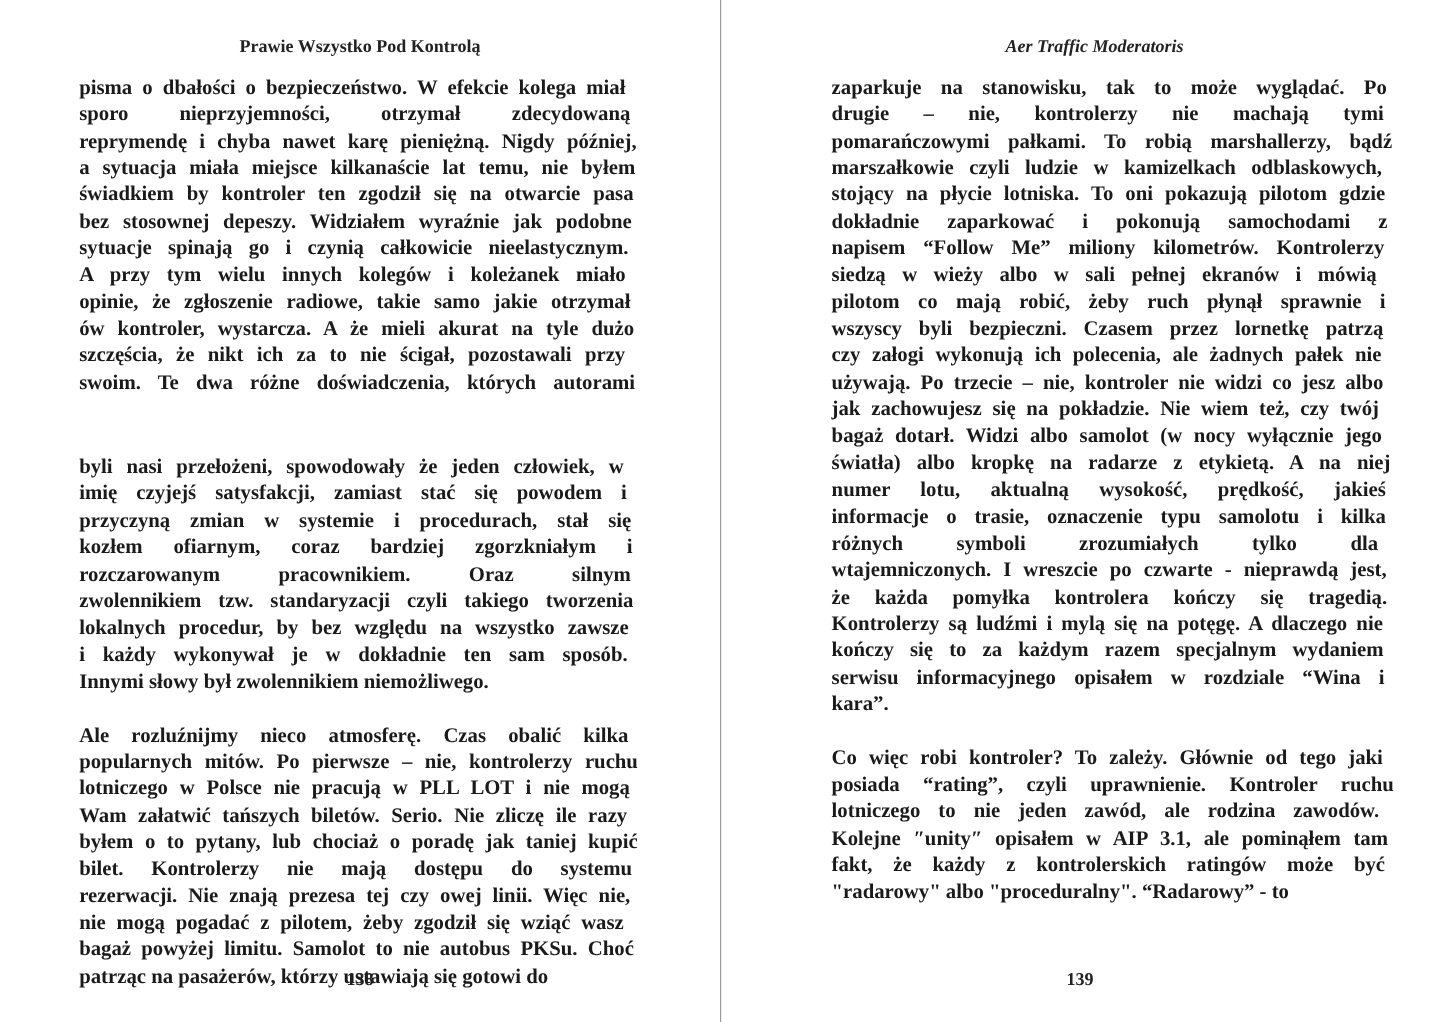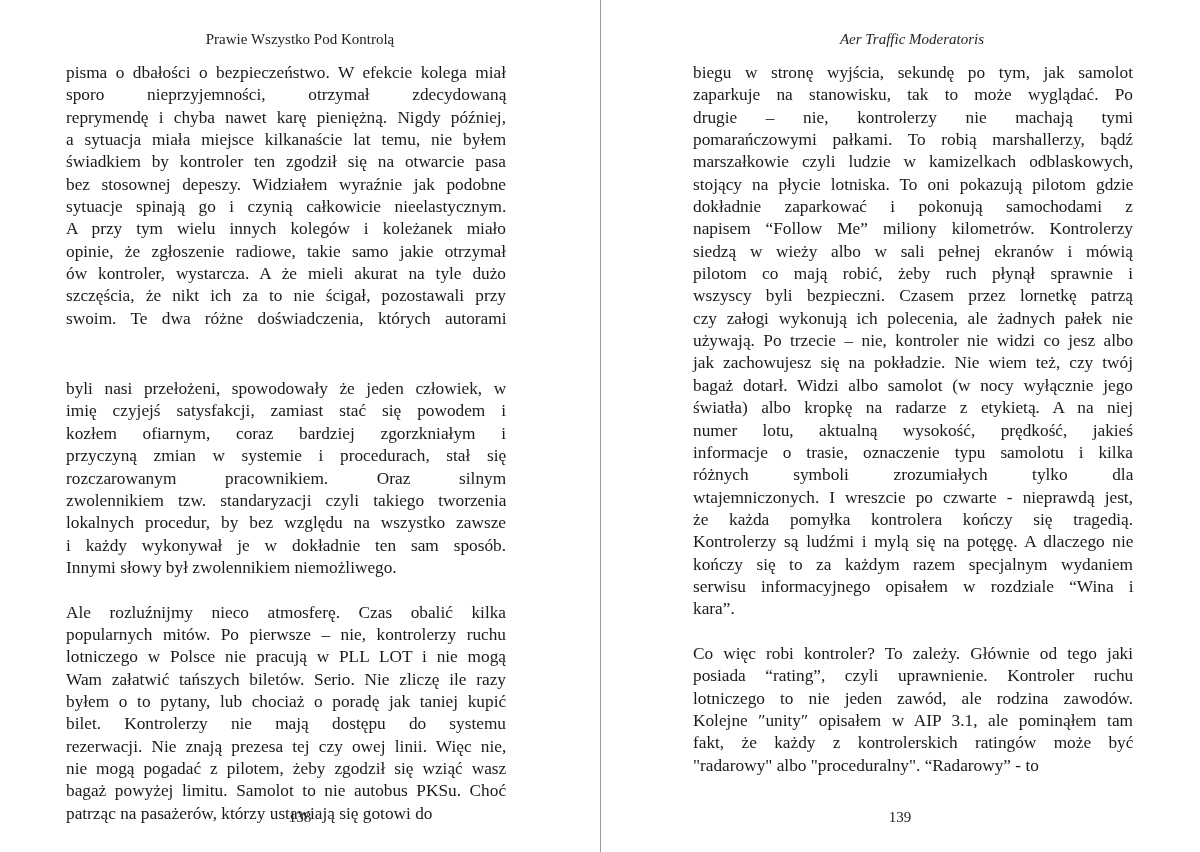--- a/index.html
+++ b/index.html
@@ -1,18 +1,18 @@
 <!DOCTYPE html>
 <html><head>
 <meta charset="utf-8">
 <style>
   html, body { margin: 0; padding: 0; background: #ffffff; }
   body { width: 1200px; height: 852px; position: relative; overflow: hidden;
          font-family: "Liberation Serif", "DejaVu Serif", serif; color: #1a1a1a; }
-  .page { position: absolute; top: 0; height: 852px; width: 600px; }
+  .page { position: absolute; top: 0; height: 852px; width: 600px; font-weight: bold; }
   .page.left { left: 0; }
   .page.right { left: 600px; }
   .divider { position: absolute; left: 600px; top: 0; width: 1px; height: 852px; background: #9a9a9a; }
   .running-head { position: absolute; top: 31px; left: 0; width: 100%; text-align: center;
                   font-size: 15px; color: #222; }
   .page.right .running-head { font-style: italic; padding-left: 12px; }
   .body-text { position: absolute; top: 62px; width: 440px; font-size: 17.3px; line-height: 22.35px;
                text-align: justify; }
   .page.left .body-text { left: 66px; }
   .page.right .body-text { left: 693px; left: 93px; }
@@ -35,22 +35,22 @@
         <span class="line" style="white-space: nowrap; display: block; word-spacing: 6.5px;">świadkiem by kontroler ten zgodził się na otwarcie pasa</span>
         <span class="line" style="white-space: nowrap; display: block; word-spacing: 7.16667px;">bez stosownej depeszy. Widziałem wyraźnie jak podobne</span>
         <span class="line" style="white-space: nowrap; display: block; word-spacing: 9.16667px;">sytuacje spinają go i czynią całkowicie nieelastycznym.</span>
         <span class="line" style="white-space: nowrap; display: block; word-spacing: 9.625px;">A przy tym wielu innych kolegów i koleżanek miało</span>
         <span class="line" style="white-space: nowrap; display: block; word-spacing: 7px;">opinie, że zgłoszenie radiowe, takie samo jakie otrzymał</span>
         <span class="line" style="white-space: nowrap; display: block; word-spacing: 6.55556px;">ów kontroler, wystarcza. A że mieli akurat na tyle dużo</span>
         <span class="line" style="white-space: nowrap; display: block; word-spacing: 6.77778px;">szczęścia, że nikt ich za to nie ścigał, pozostawali przy</span>
         <span class="line" style="white-space: nowrap; display: block; word-spacing: 10px;">swoim. Te dwa różne doświadczenia, których autorami</span>
         <span class="line" style="white-space: nowrap; display: block; word-spacing: 7.28571px; margin-top: 48px;">byli nasi przełożeni, spowodowały że jeden człowiek, w</span>
         <span class="line" style="white-space: nowrap; display: block; word-spacing: 11.5714px;">imię czyjejś satysfakcji, zamiast stać się powodem i</span>
+        <span class="line" style="white-space: nowrap; display: block; word-spacing: 12.2857px;">przyczyną zmian w systemie i procedurach, stał się</span>
         <span class="line" style="white-space: nowrap; display: block; word-spacing: 21.4px;">kozłem ofiarnym, coraz bardziej zgorzkniałym i</span>
-        <span class="line" style="white-space: nowrap; display: block; word-spacing: 12.2857px;">przyczyną zmian w systemie i procedurach, stał się</span>
         <span class="line" style="white-space: nowrap; display: block; word-spacing: 44.3333px;">rozczarowanym pracownikiem. Oraz silnym</span>
         <span class="line" style="white-space: nowrap; display: block; word-spacing: 9.8px;">zwolennikiem tzw. standaryzacji czyli takiego tworzenia</span>
         <span class="line" style="white-space: nowrap; display: block; word-spacing: 6.57143px;">lokalnych procedur, by bez względu na wszystko zawsze</span>
         <span class="line" style="white-space: nowrap; display: block; word-spacing: 10.5px;">i każdy wykonywał je w dokładnie ten sam sposób.</span>
         <span class="line last">Innymi słowy był zwolennikiem niemożliwego.</span>
       </div>
       <div class="gap"></div>
       <div class="paragraph">
         <span class="line" style="white-space: nowrap; display: block; word-spacing: 14.1667px;">Ale rozluźnijmy nieco atmosferę. Czas obalić kilka</span>
         <span class="line" style="white-space: nowrap; display: block; word-spacing: 6.14286px;">popularnych mitów. Po pierwsze – nie, kontrolerzy ruchu</span>
@@ -66,21 +66,20 @@
     </div>
   <div class="folio">138</div>
 </div>
 
 <div class="divider"></div>
 
 <div class="page right">
   <div class="running-head">Aer Traffic Moderatoris</div>
   <div class="body-text" id="right-body">
       <div class="paragraph">
-        <span class="line" style="white-space: nowrap; display: block; word-spacing: 9.25px;">biegu w stronę wyjścia, sekundę po tym, jak samolot</span>
         <span class="line" style="white-space: nowrap; display: block; word-spacing: 11.8571px;">zaparkuje na stanowisku, tak to może wyglądać. Po</span>
         <span class="line" style="white-space: nowrap; display: block; word-spacing: 24.3333px;">drugie – nie, kontrolerzy nie machają tymi</span>
         <span class="line" style="white-space: nowrap; display: block; word-spacing: 11.2px;">pomarańczowymi pałkami. To robią marshallerzy, bądź</span>
         <span class="line" style="white-space: nowrap; display: block; word-spacing: 8.6px;">marszałkowie czyli ludzie w kamizelkach odblaskowych,</span>
         <span class="line" style="white-space: nowrap; display: block; word-spacing: 5.75px;">stojący na płycie lotniska. To oni pokazują pilotom gdzie</span>
         <span class="line" style="white-space: nowrap; display: block; word-spacing: 19px;">dokładnie zaparkować i pokonują samochodami z</span>
         <span class="line" style="white-space: nowrap; display: block; word-spacing: 10.6px;">napisem “Follow Me” miliony kilometrów. Kontrolerzy</span>
         <span class="line" style="white-space: nowrap; display: block; word-spacing: 9.33333px;">siedzą w wieży albo w sali pełnej ekranów i mówią</span>
         <span class="line" style="white-space: nowrap; display: block; word-spacing: 11px;">pilotom co mają robić, żeby ruch płynął sprawnie i</span>
         <span class="line" style="white-space: nowrap; display: block; word-spacing: 9.83333px;">wszyscy byli bezpieczni. Czasem przez lornetkę patrzą</span>

